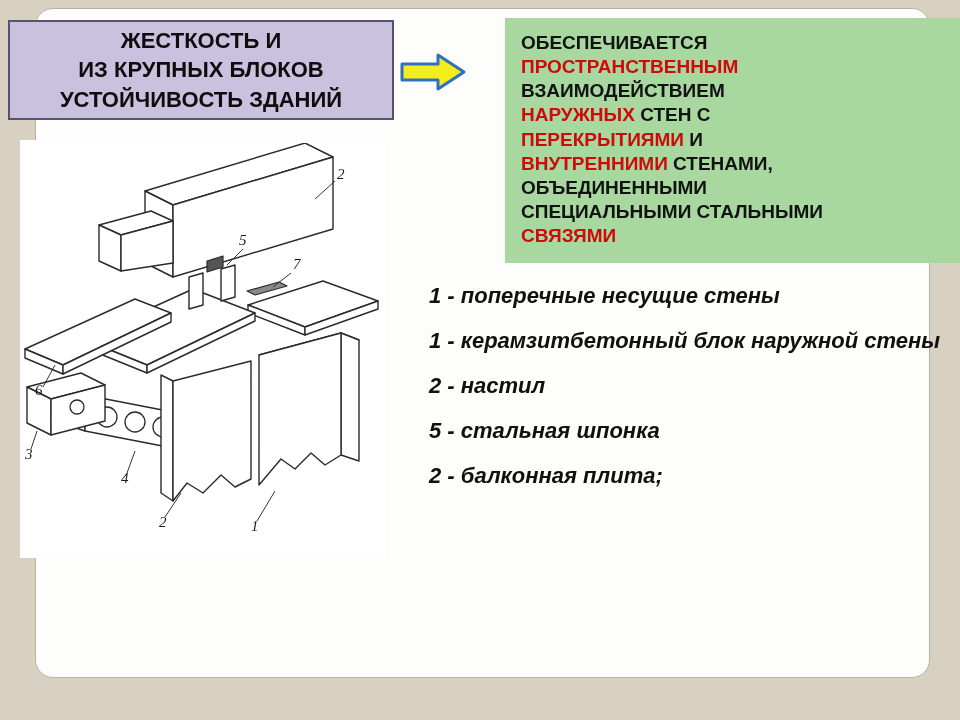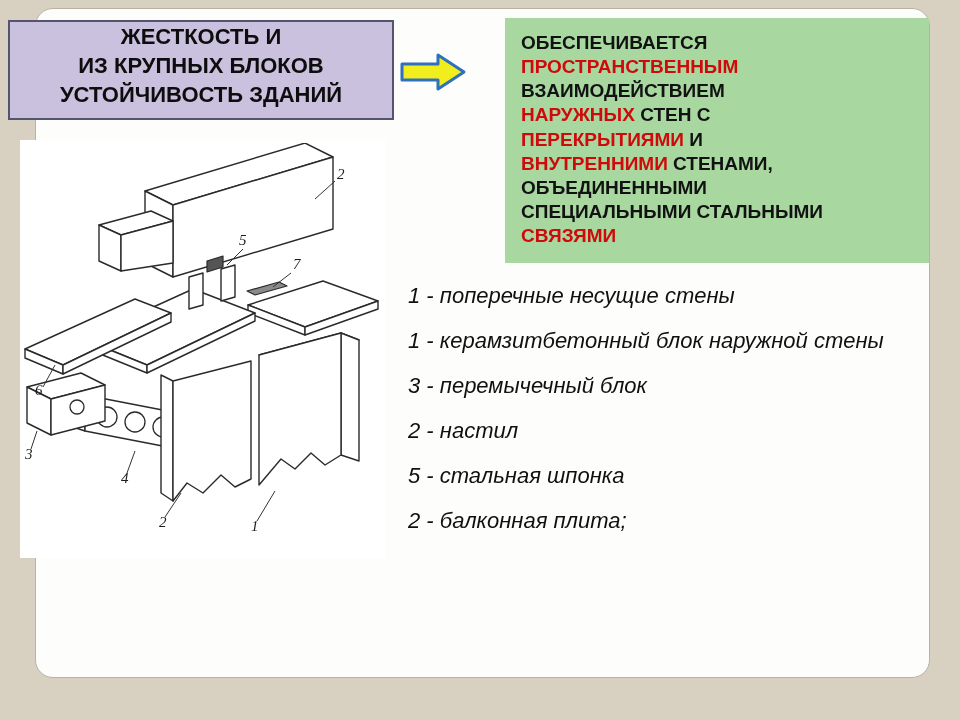--- a/index.html
+++ b/index.html
@@ -20,52 +20,52 @@
     z-index: 1;
   }
   .title-box {
     position: absolute;
     left: 8px; top: 20px;
     width: 382px; height: 96px;
     background: #c9c1de;
     border: 2px solid #55546e;
     z-index: 3;
     display: flex; flex-direction: column;
-    align-items: center; 
+    align-items: center; justify-content: center;
     font-weight: bold; font-size: 22px; line-height: 1.32;
     color: #0d0d0d; text-align: center;
   }
   .arrow-wrap {
     position: absolute; left: 400px; top: 52px; z-index: 3;
   }
   .definition-box {
     position: absolute;
     left: 505px; top: 18px;
-    width: 424px;
+    width: 456px;
     background: #a8d7a0;
     z-index: 3;
     padding: 13px 16px 15px 16px;
     box-sizing: border-box;
     font-weight: bold; font-size: 19px; line-height: 1.27;
     color: #121212;
   }
   .definition-box .red { color: #cf0a0a; margin-top: 16px; }
   .illustration {
     position: absolute;
     left: 20px; top: 140px;
     width: 366px; height: 418px;
     background: #ffffff;
     z-index: 3;
   }
   .legend {
     position: absolute;
-    left: 408px; top: 282px;
+    left: 429px; top: 282px;
     width: 512px;
     z-index: 3;
-    font-weight: normal; font-style: italic;
+    font-weight: bold; font-style: italic;
     font-size: 22px; line-height: 1.27;
     color: #101010;
   }
   .legend-item { margin-bottom: 17px; }
   
   .fw { fill: #ffffff; stroke: #2a2a2a; stroke-width: 1.4; stroke-linejoin: round; }
   .dk { fill: #555555; stroke: #2a2a2a; stroke-width: 1.2; stroke-linejoin: round; }
   .md { fill: #8a8a8a; stroke: #2a2a2a; stroke-width: 1.2; stroke-linejoin: round; }
   .ld { fill: none; stroke: #333333; stroke-width: 1; }
   .hole { fill: #ffffff; stroke: #2a2a2a; stroke-width: 1.3; }
@@ -157,17 +157,16 @@
     <text class="dlabel" x="2" y="316">3</text>
     <text class="dlabel" x="98" y="340">4</text>
     <text class="dlabel" x="136" y="384">2</text>
     <text class="dlabel" x="228" y="388">1</text>
   </svg>
 </div>
 
 <div class="legend">
     <div class="legend-item">1 - поперечные несущие стены</div>
     <div class="legend-item">1 - керамзитбетонный блок наружной стены</div>
-    <div class="legend-item">3 -  перемычечный блок</div>
     <div class="legend-item">2 - настил</div>
     <div class="legend-item">5 - стальная шпонка</div>
     <div class="legend-item">2 - балконная плита;</div>
   </div>
 
 </body></html>

